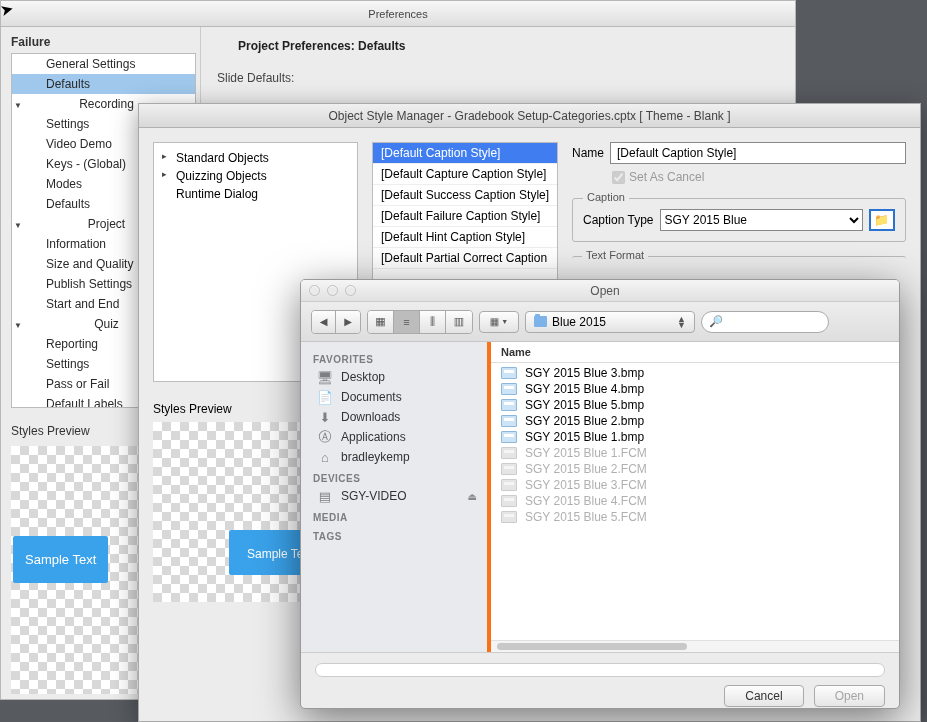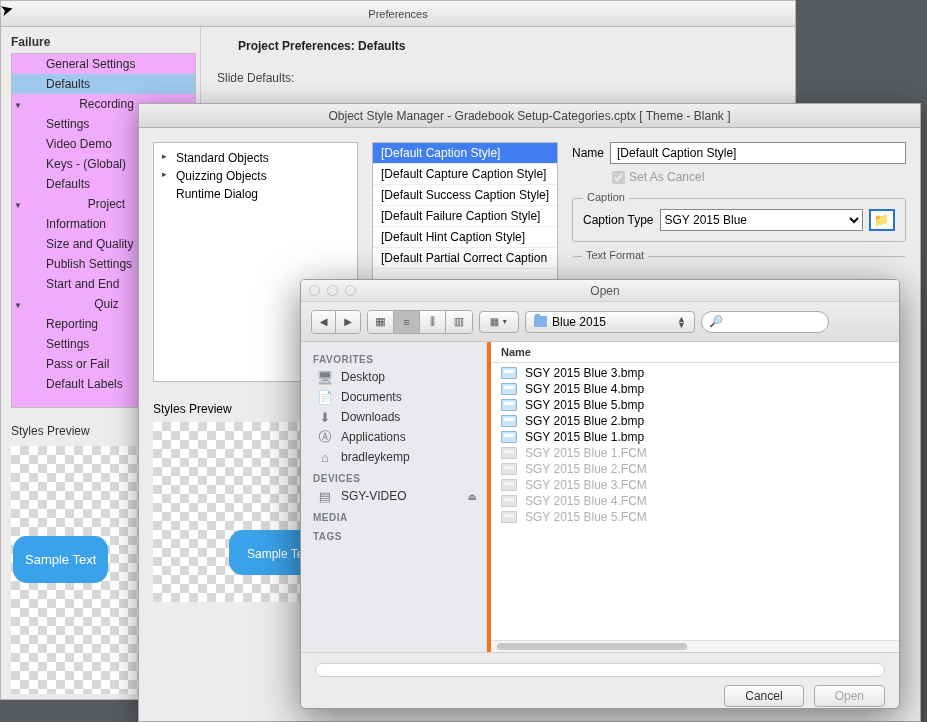--- a/index.html
+++ b/index.html
@@ -45,21 +45,21 @@
       padding: 8px 0 8px 10px;
       border-right: 1px solid #ccc;
     }
     .prefs-cat-title {
       font-weight: bold;
       margin-bottom: 4px;
       color: #333;
     }
     .prefs-tree {
       border: 1px solid #bcbcbc;
-      background: #f0abfc;
+      background: #ffffff;
       width: 185px;
       height: 355px;
       overflow: hidden;
     }
     .tree-item {
       padding: 2px 6px 2px 28px;
       color: #2a2a2a;
       white-space: nowrap;
       cursor: default;
       line-height: 16px;
@@ -119,21 +119,21 @@
       width: 130px;
       height: 248px;
       margin-top: 8px;
       position: relative;
     }
     .sample-badge {
       position: absolute;
       background: #3aa2ea;
       color: #fff;
       padding: 16px 12px;
-      border-radius: 14px;
+      border-radius: 2px;
       font-size: 13px;
     }
 
     
     .osm-window {
       position: absolute;
       left: 138px;
       top: 103px;
       width: 783px;
       height: 619px;
@@ -381,20 +381,21 @@
   <div class="prefs-body">
     <div class="prefs-cat">
       <div class="prefs-cat-title">Failure</div>
       <div class="prefs-tree">
         <div class="tree-item sub">General Settings</div>
         <div class="tree-item sub selected">Defaults</div>
         <div class="tree-item group">Recording</div>
         <div class="tree-item sub">Settings</div>
         <div class="tree-item sub">Video Demo</div>
         <div class="tree-item sub">Keys - (Global)</div>
+        <div class="tree-item sub">Modes</div>
         <div class="tree-item sub">Defaults</div>
         <div class="tree-item group">Project</div>
         <div class="tree-item sub">Information</div>
         <div class="tree-item sub">Size and Quality</div>
         <div class="tree-item sub">Publish Settings</div>
         <div class="tree-item sub">Start and End</div>
         <div class="tree-item group">Quiz</div>
         <div class="tree-item sub">Reporting</div>
         <div class="tree-item sub">Settings</div>
         <div class="tree-item sub">Pass or Fail</div>

